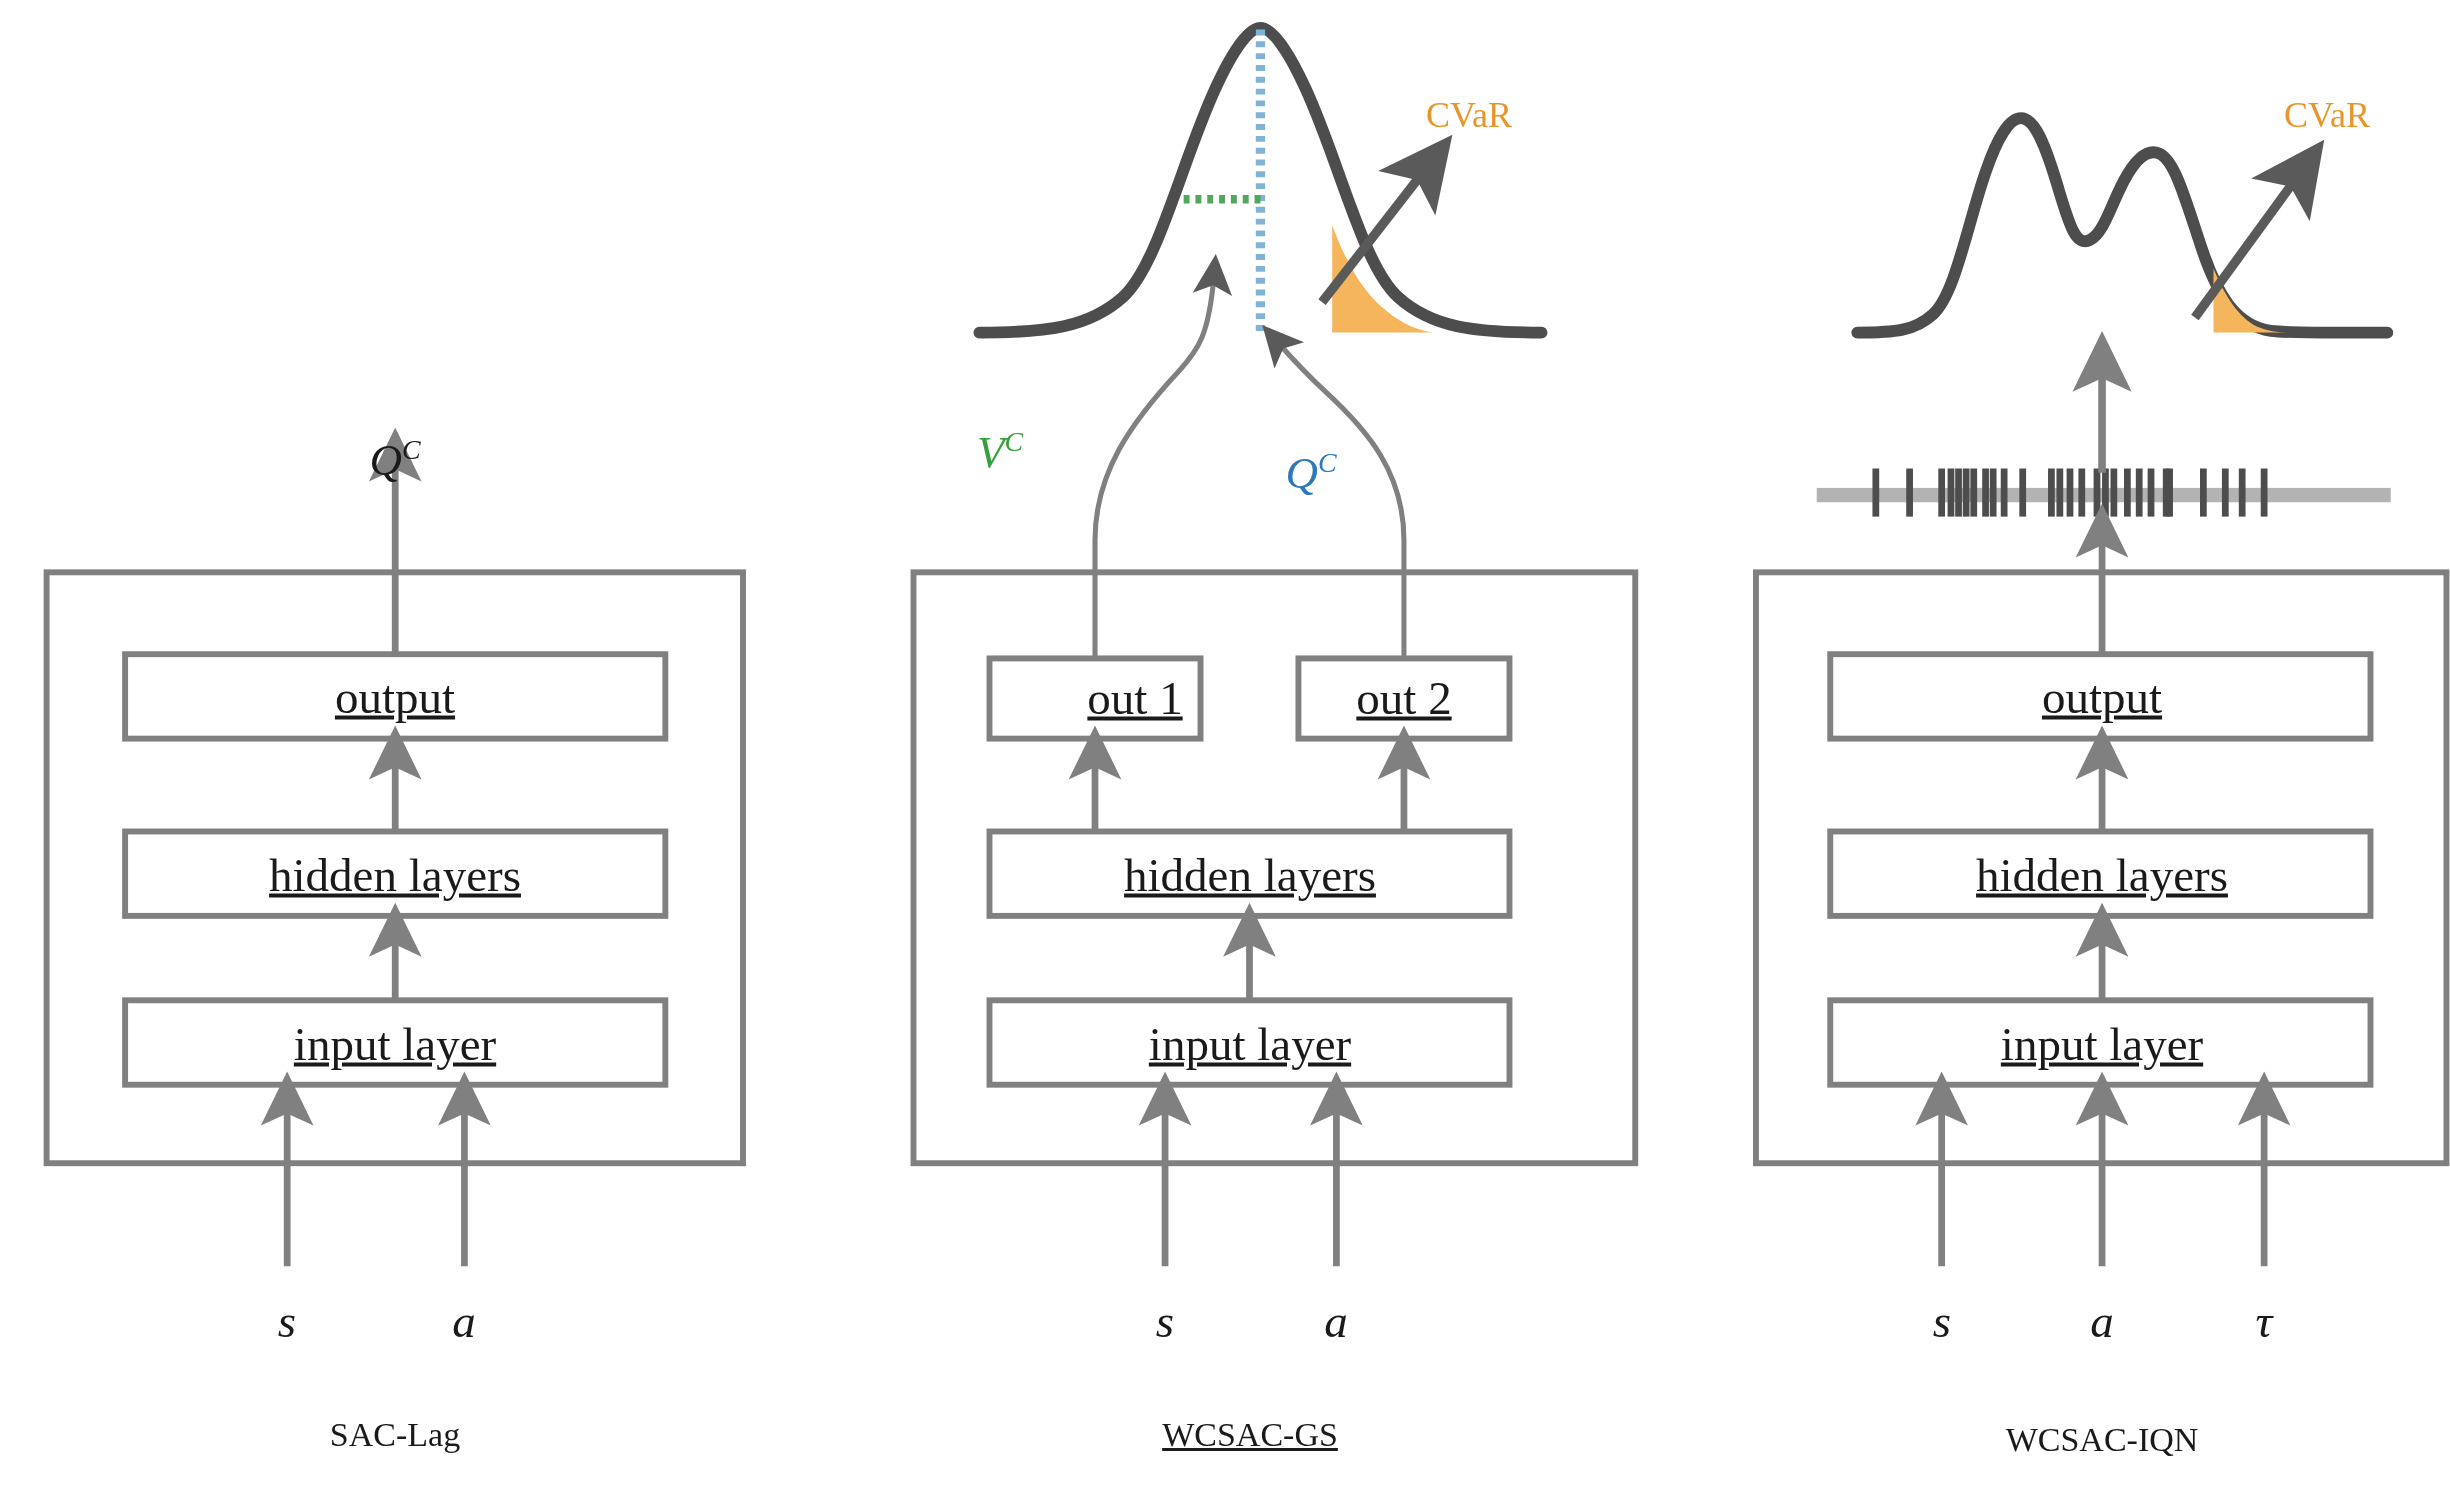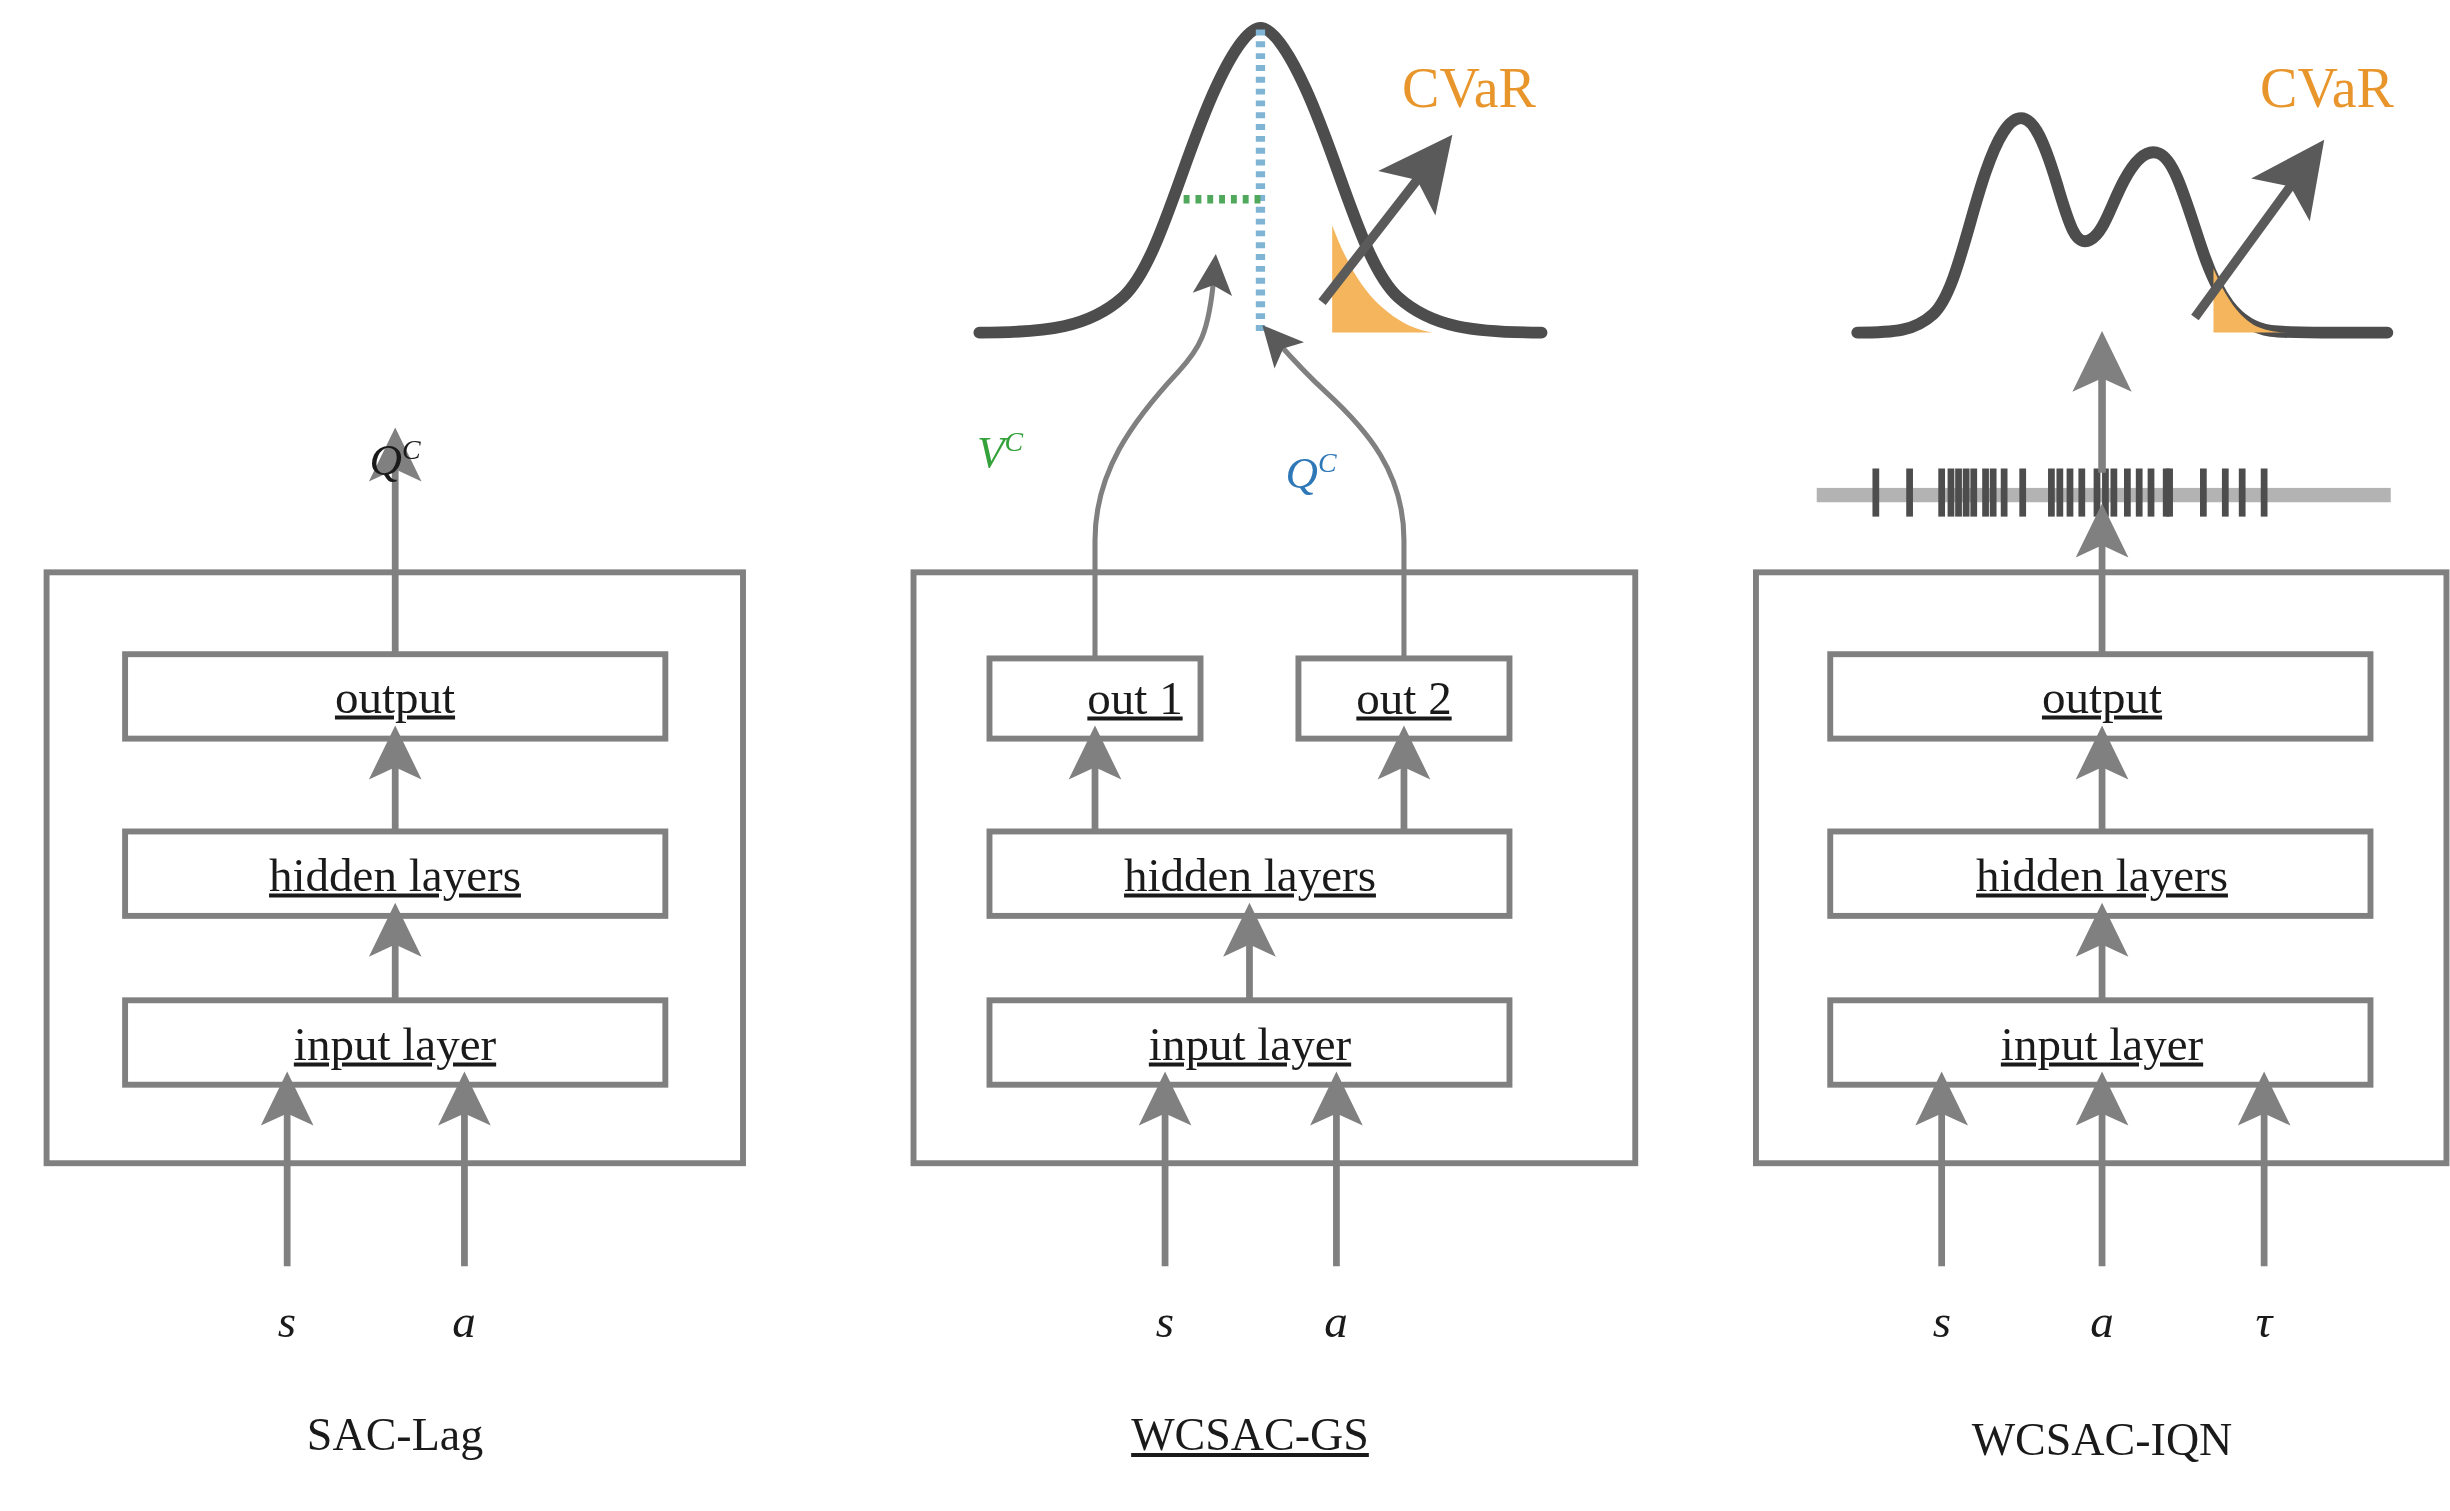--- a/index.html
+++ b/index.html
@@ -35,43 +35,44 @@
     font-family: "Liberation Serif", "DejaVu Serif", serif;
     line-height: 1;
     -webkit-font-smoothing: antialiased;
   }
   .box-text {
     font-size: 47px;
     transform: translate(-50%, -50%);
     text-decoration: underline;
   }
   .panel-caption {
-    font-size: 46px;
+    font-size: 34px;
     transform: translate(-50%, -50%);
   }
   .input-sym {
     font-size: 47px;
     font-style: italic;
     transform: translate(-50%, -50%);
   }
   .math-big {
     font-size: 45px;
     font-style: italic;
     transform: translate(-50%, -50%);
   }
   .math-big sup {
     font-size: 0.62em;
     font-style: italic;
     vertical-align: super;
     line-height: 0;
   }
   .cvar-lbl {
-    font-size: 56px;
+    font-size: 36px;
     color: #E8962B;
     transform: translate(-50%, -50%);
+    margin-top: 27px;
   }
   .vc-lbl { color: #34A13A; }
   .qc-lbl { color: #2E78B8; }
 </style>
 </head>
 <body>
 
 <div id="root">
 
   <svg class="board" viewBox="0 0 2902 1790">

